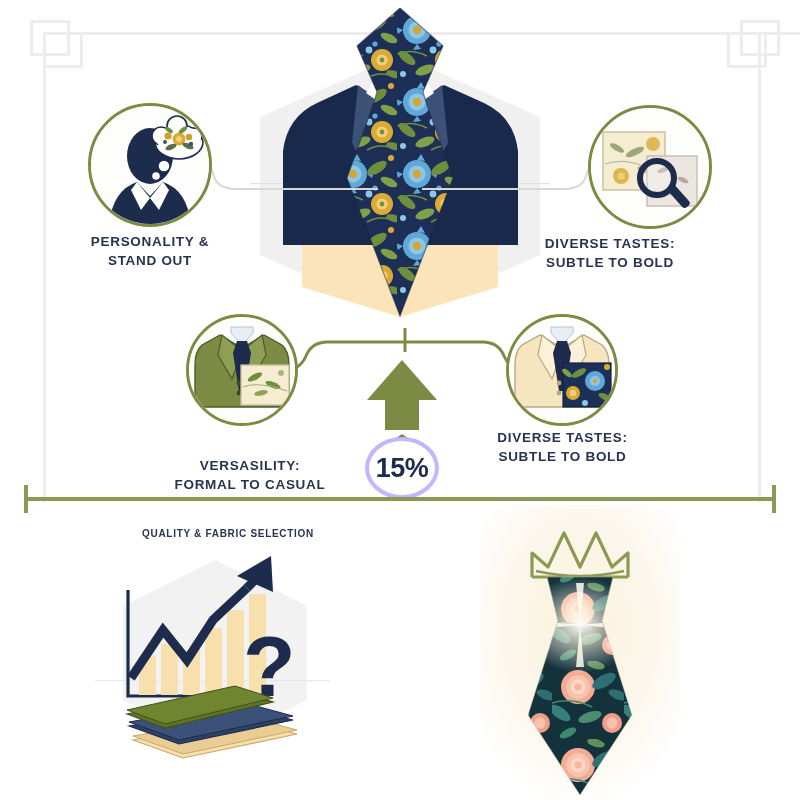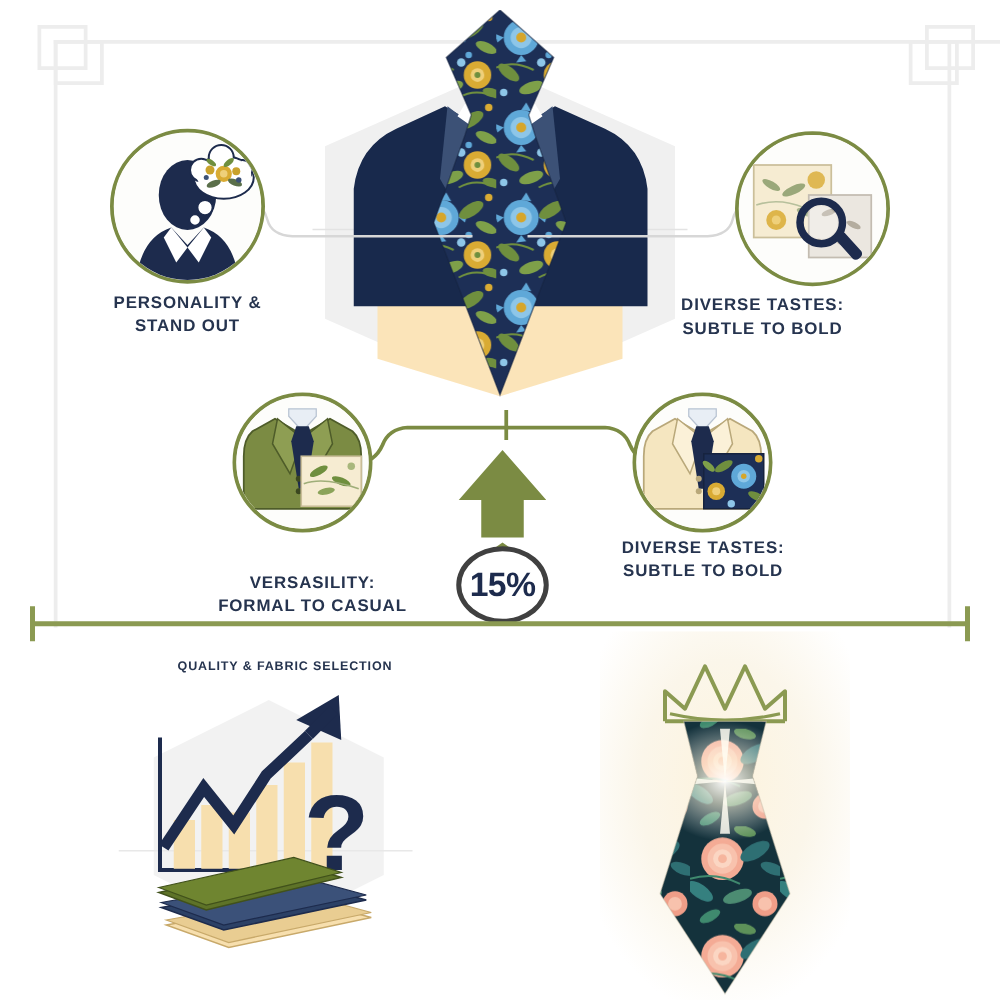--- a/index.html
+++ b/index.html
@@ -72,21 +72,21 @@
   }
   .divider-cap {
     position: absolute;
     width: 4px;
     background: #8b9a52;
   }
 
   
   .pct-badge {
     position: absolute;
-    border: 4px solid #404040;
+    border: 4px solid #c4b5fd;
     border-radius: 50%;
     background: #ffffff;
     display: flex;
     align-items: center;
     justify-content: center;
     color: #1d2b4d;
     font-weight: bold;
     font-size: 27px;
     letter-spacing: -0.5px;
     box-sizing: border-box;

